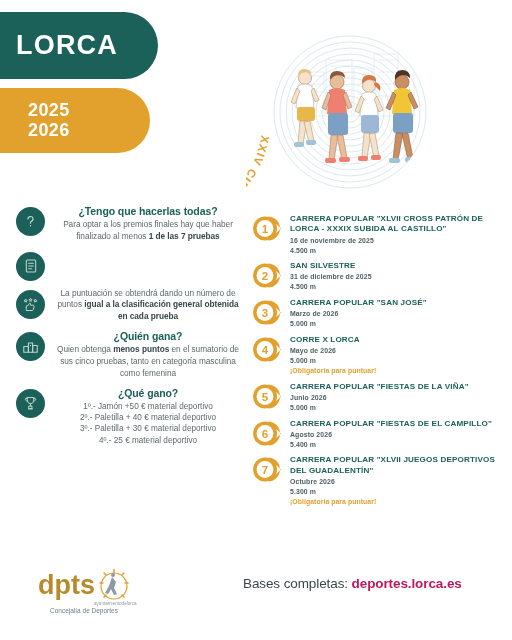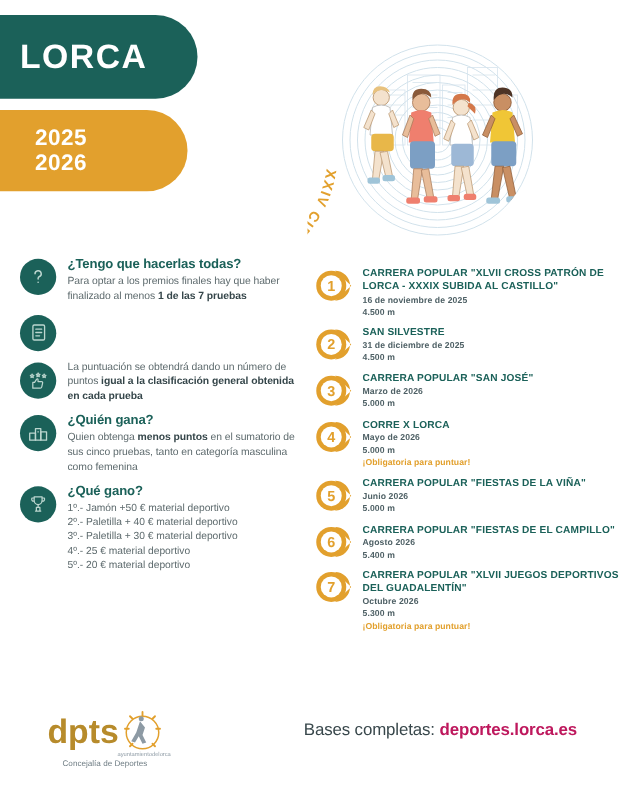--- a/index.html
+++ b/index.html
@@ -57,21 +57,21 @@
     position:absolute;
     left:246px;top:6px;
     width:204px;height:198px;
   }
   #emblem svg{display:block;width:100%;height:100%;}
 
   
   #main{position:absolute;left:0;top:205px;width:512px;height:350px;}
 
   
-  #faq{position:absolute;left:16px;top:0;width:226px;}
+  #faq{position:absolute;left:16px;top:0;width:226px;text-align:center;}
   .faq-item{
     position:relative;
     display:flex;
     margin-bottom:7px;
   }
   .faq-icon{
     flex:0 0 auto;
     width:29px;height:29px;
     border-radius:50%;
     background:#1b6159;
@@ -337,21 +337,20 @@
           <path d="M7.5 4.8H5.2a2.2 2.2 0 0 0 2.3 3.5M16.5 4.8h2.3a2.2 2.2 0 0 1-2.3 3.5"></path>
           <path d="M12 12.2v3.3M9 19.5h6M10 15.5h4v4h-4z"></path>
         </svg>
       </div>
       <div class="faq-body">
         <div class="faq-q">¿Qué gano?</div>
         <div class="prize-line">1º.- Jamón +50 € material deportivo</div>
         <div class="prize-line">2º.- Paletilla + 40 € material deportivo</div>
         <div class="prize-line">3º.- Paletilla + 30 € material deportivo</div>
         <div class="prize-line">4º.- 25 € material deportivo</div>
-        <div class="prize-line">5º.- 20 € material deportivo</div>
       </div>
     </div>
   </div>
 
   <div id="races">
 
     <div class="race">
       <div class="race-badge">
         <svg width="34" height="29" viewBox="0 0 34 29">
           <path d="M18 2.5 A12 12 0 1 1 18 26.5 L31 14.5 Z" fill="#e2a02d"></path>

